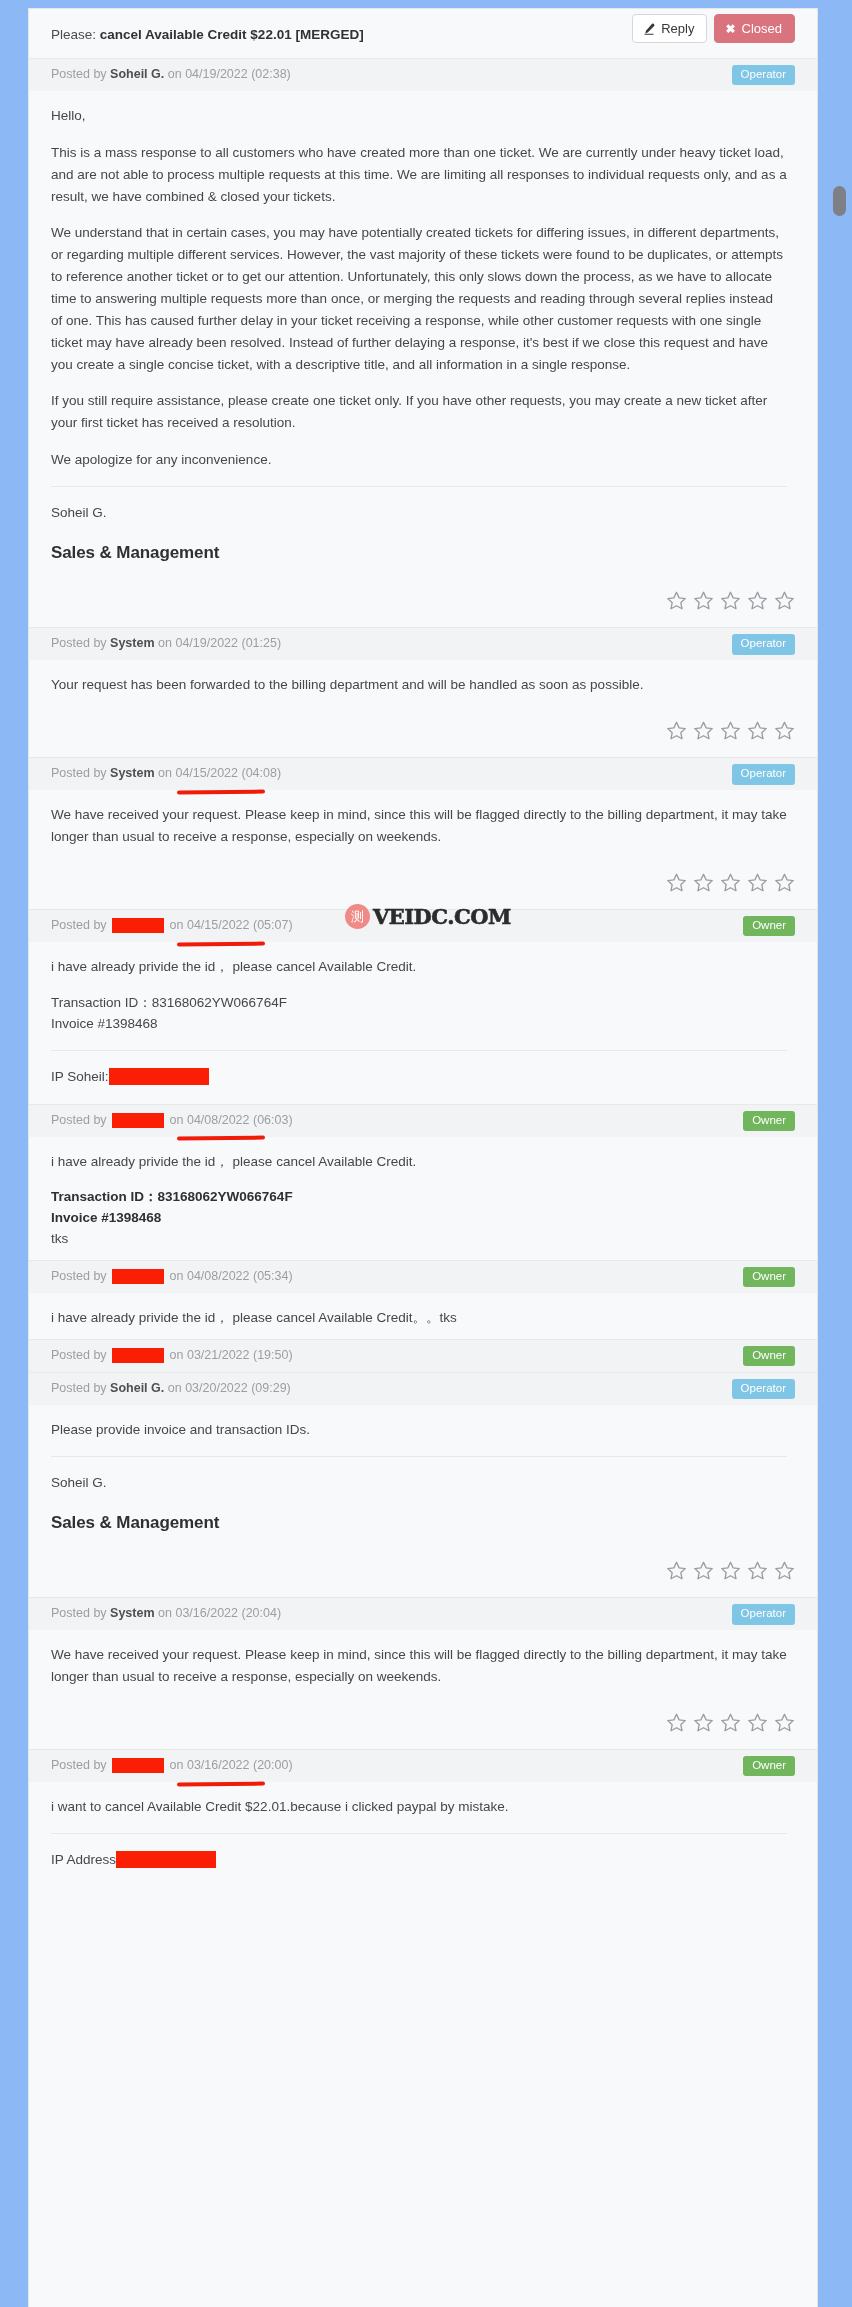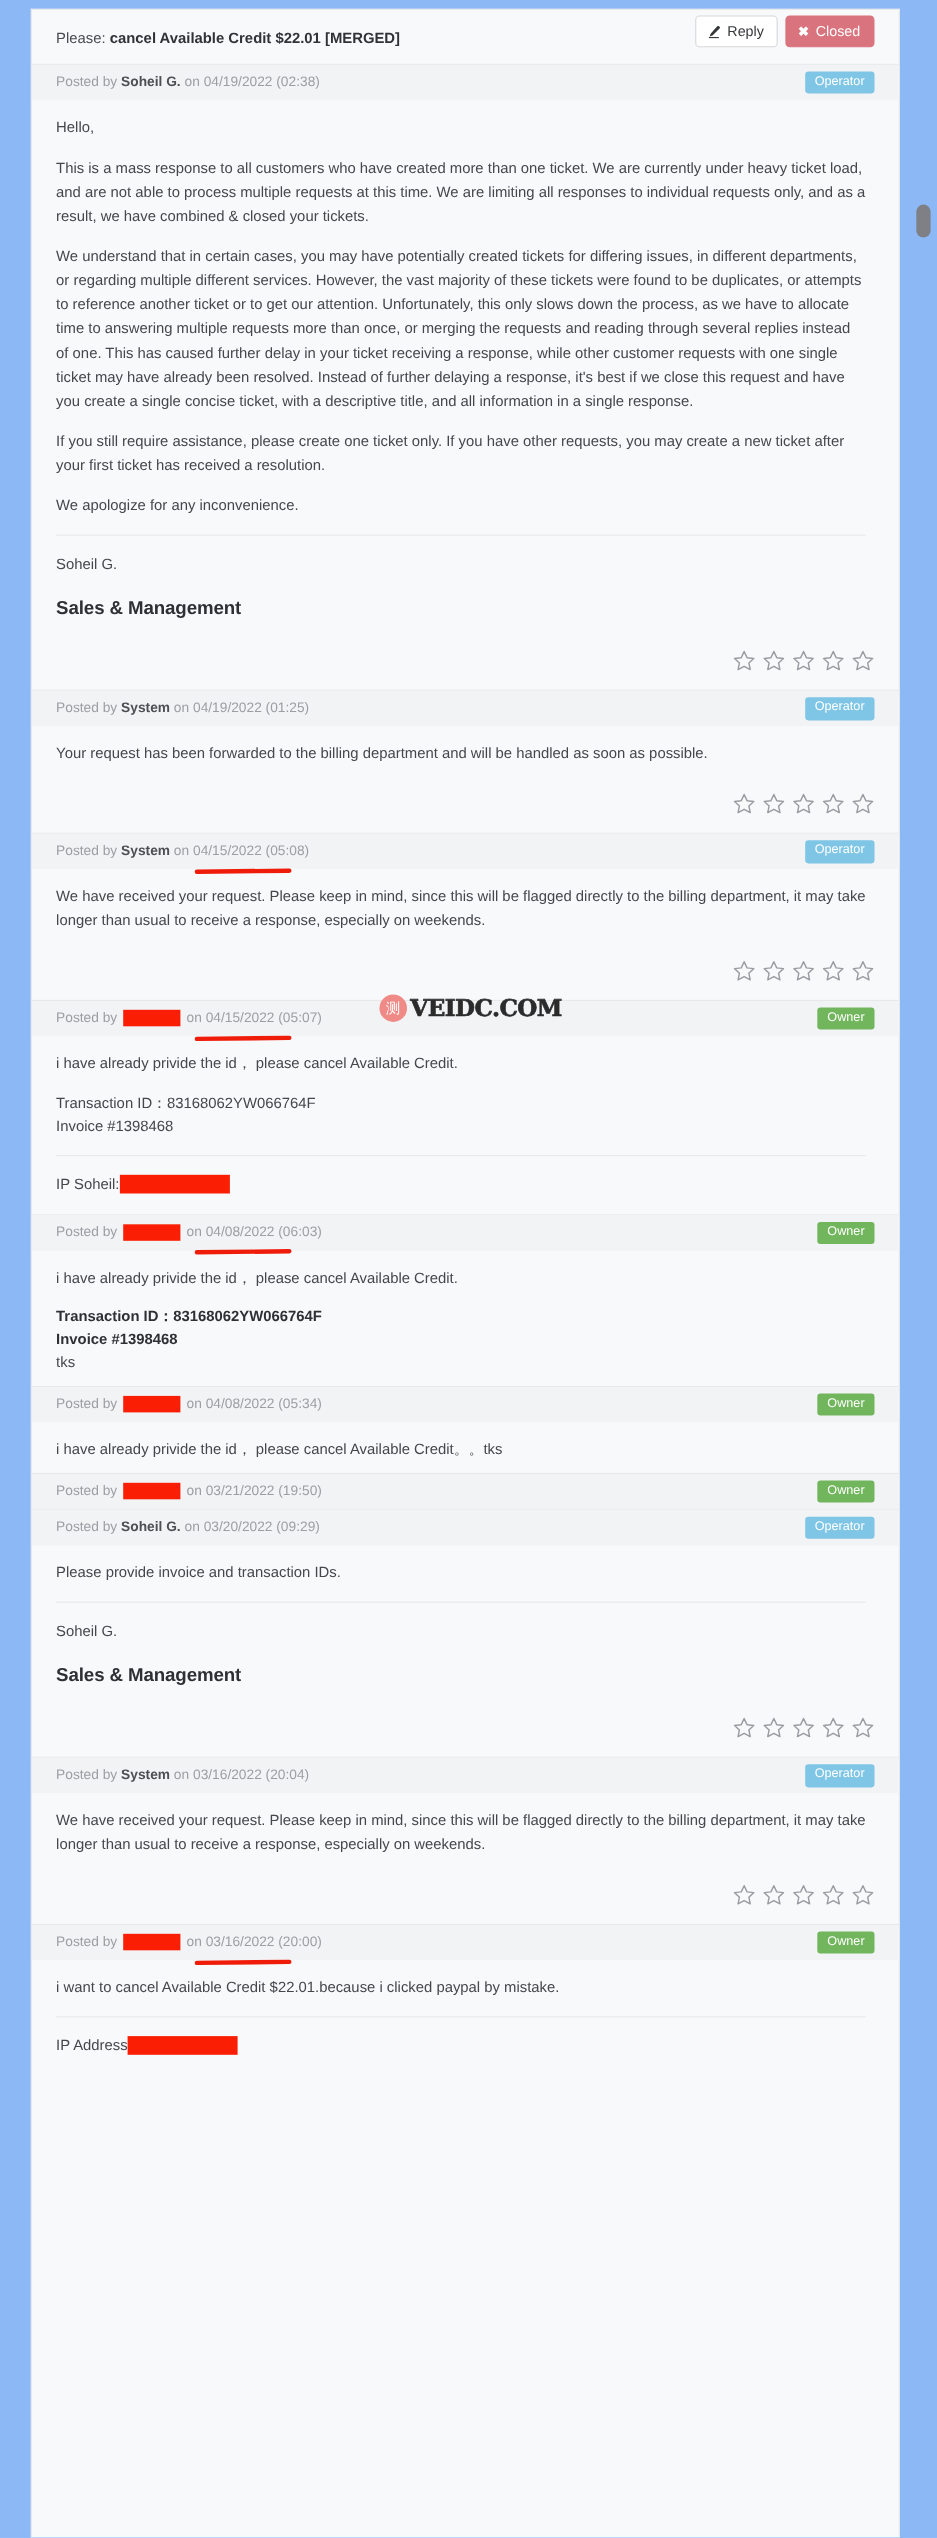--- a/index.html
+++ b/index.html
@@ -291,21 +291,21 @@
               </svg>
             </span>
             <span>
               <svg width="21" height="21" viewBox="0 0 24 24" fill="none" stroke="#9a9ca1" stroke-width="1.5" stroke-linejoin="round">
                 <polygon points="12,2.6 15,9 22,9.8 16.9,14.5 18.3,21.4 12,18 5.7,21.4 7.1,14.5 2,9.8 9,9"></polygon>
               </svg>
             </span>
           </div>
         </div>
         <div class="post">
-          <div class="post-meta"><span>Posted by</span>&nbsp;<span class="who">System</span>&nbsp;<span>on</span>&nbsp;<span class="when">04/15/2022 (05:08)</span><span class="badge badge-operator">Operator</span><span class="underline" style="left: 148px; bottom: -3px; width: 88px; height: 3.5px; transform: rotate(-0.6deg);"></span></div>
+          <div class="post-meta"><span>Posted by</span>&nbsp;<span class="who">System</span>&nbsp;<span>on</span>&nbsp;<span class="when">04/15/2022 (04:08)</span><span class="badge badge-operator">Operator</span><span class="underline" style="left: 148px; bottom: -3px; width: 88px; height: 3.5px; transform: rotate(-0.6deg);"></span></div>
           <div class="post-body">
             <p>We have received your request. Please keep in mind, since this will be flagged directly to the billing department, it may take longer than usual to receive a response, especially on weekends.</p>
           </div>
           <div class="stars">
             <span>
               <svg width="21" height="21" viewBox="0 0 24 24" fill="none" stroke="#9a9ca1" stroke-width="1.5" stroke-linejoin="round">
                 <polygon points="12,2.6 15,9 22,9.8 16.9,14.5 18.3,21.4 12,18 5.7,21.4 7.1,14.5 2,9.8 9,9"></polygon>
               </svg>
             </span>
             <span>

